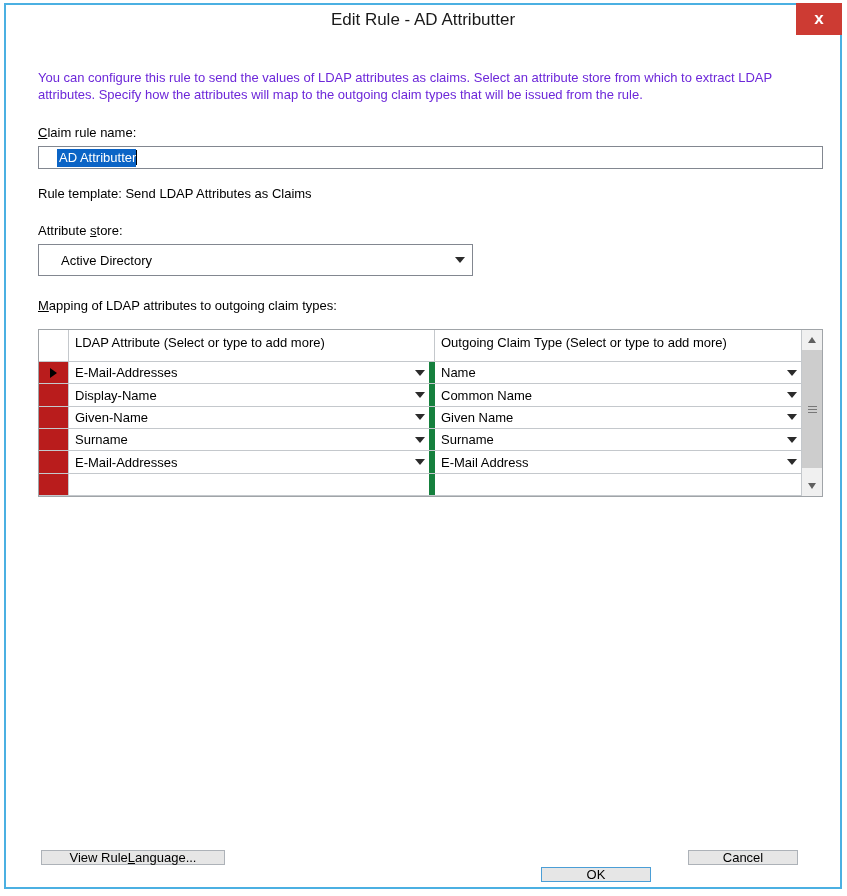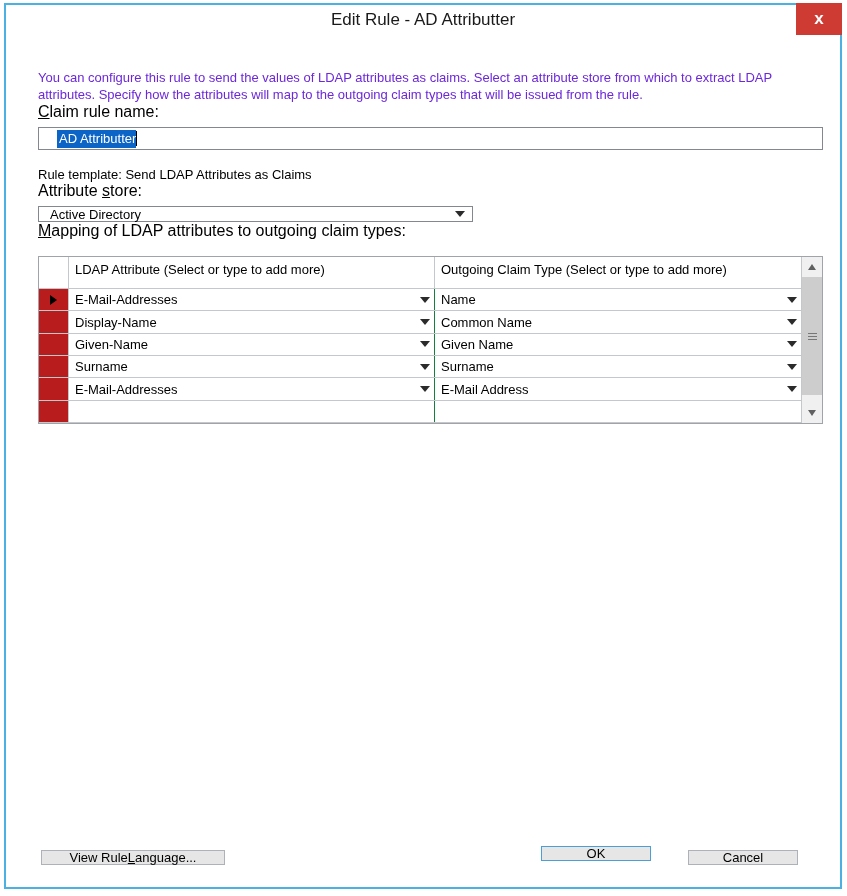--- a/index.html
+++ b/index.html
@@ -72,21 +72,22 @@
 
   .intro {
     margin-top: 31px;
     font-size: 13px;
     line-height: 17px;
     color: #6d28d9;
     width: 775px;
   }
 
   .field-label {
-    font-size: 16px;
+    margin-top: 22px;
+    font-size: 13px;
     color: #000;
   }
   .field-label u { text-decoration: underline; }
 
   .text-input {
     margin-top: 6px;
     width: 785px;
     height: 23px;
     border: 1px solid #828790;
     box-sizing: border-box;
@@ -110,29 +111,29 @@
   }
 
   .rule-template {
     margin-top: 17px;
     font-size: 13px;
   }
 
   .select-box {
     margin-top: 6px;
     width: 435px;
-    height: 16px;
+    height: 32px;
     border: 1px solid #828790;
     box-sizing: border-box;
     background: #ffffff;
     display: flex;
     align-items: center;
     position: relative;
     font-size: 13px;
-    padding-left: 11px;
+    padding-left: 22px;
   }
   .select-arrow {
     position: absolute;
     right: 0;
     top: 0;
     bottom: 0;
     width: 24px;
     display: flex;
     align-items: center;
     justify-content: center;
@@ -207,21 +208,21 @@
     border-bottom: 5px solid transparent;
     border-left: 7px solid #000;
   }
   .cell {
     box-sizing: border-box;
     position: relative;
     display: flex;
     align-items: center;
     padding-left: 6px;
     font-size: 13px;
-    border-right: 1px solid #15803d;
+    border-right: 6px solid #15803d;
     background: #ffffff;
   }
   .cell.c1 { width: 366px; }
   .cell.c2 { flex: 1 1 auto; border-right: none; }
   .cell .cell-arrow {
     position: absolute;
     right: 4px;
     top: 50%;
     transform: translateY(-50%);
     width: 0; height: 0;
@@ -311,21 +312,21 @@
     box-sizing: border-box;
   }
   .btn u { text-decoration: underline; }
   .btn-viewrule {
     left: 35px;
     bottom: 22px;
     width: 184px;
   }
   .btn-ok {
     right: 189px;
-    bottom: 26px;
+    bottom: 5px;
     width: 110px;
     border: 1px solid #4b9ed6;
   }
   .btn-cancel {
     right: 42px;
     bottom: 22px;
     width: 110px;
   }
 </style>
 </head>

